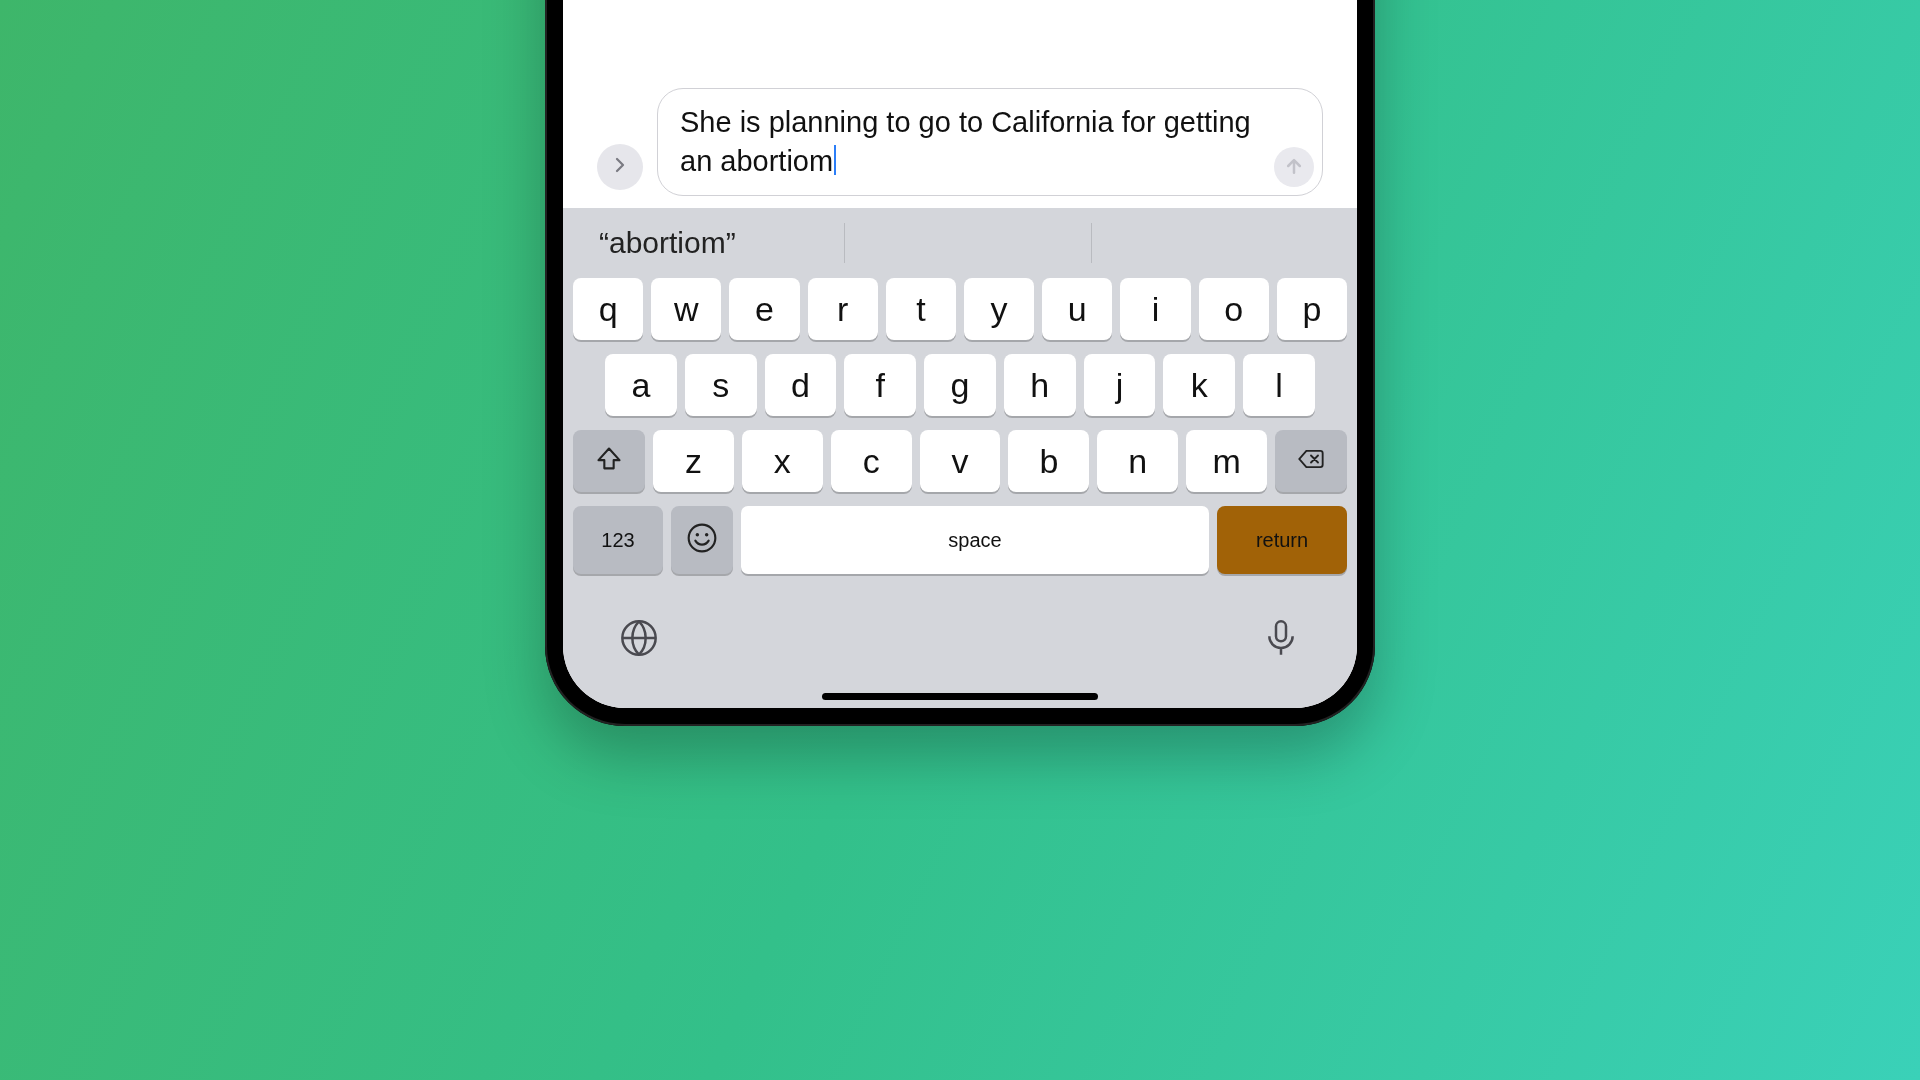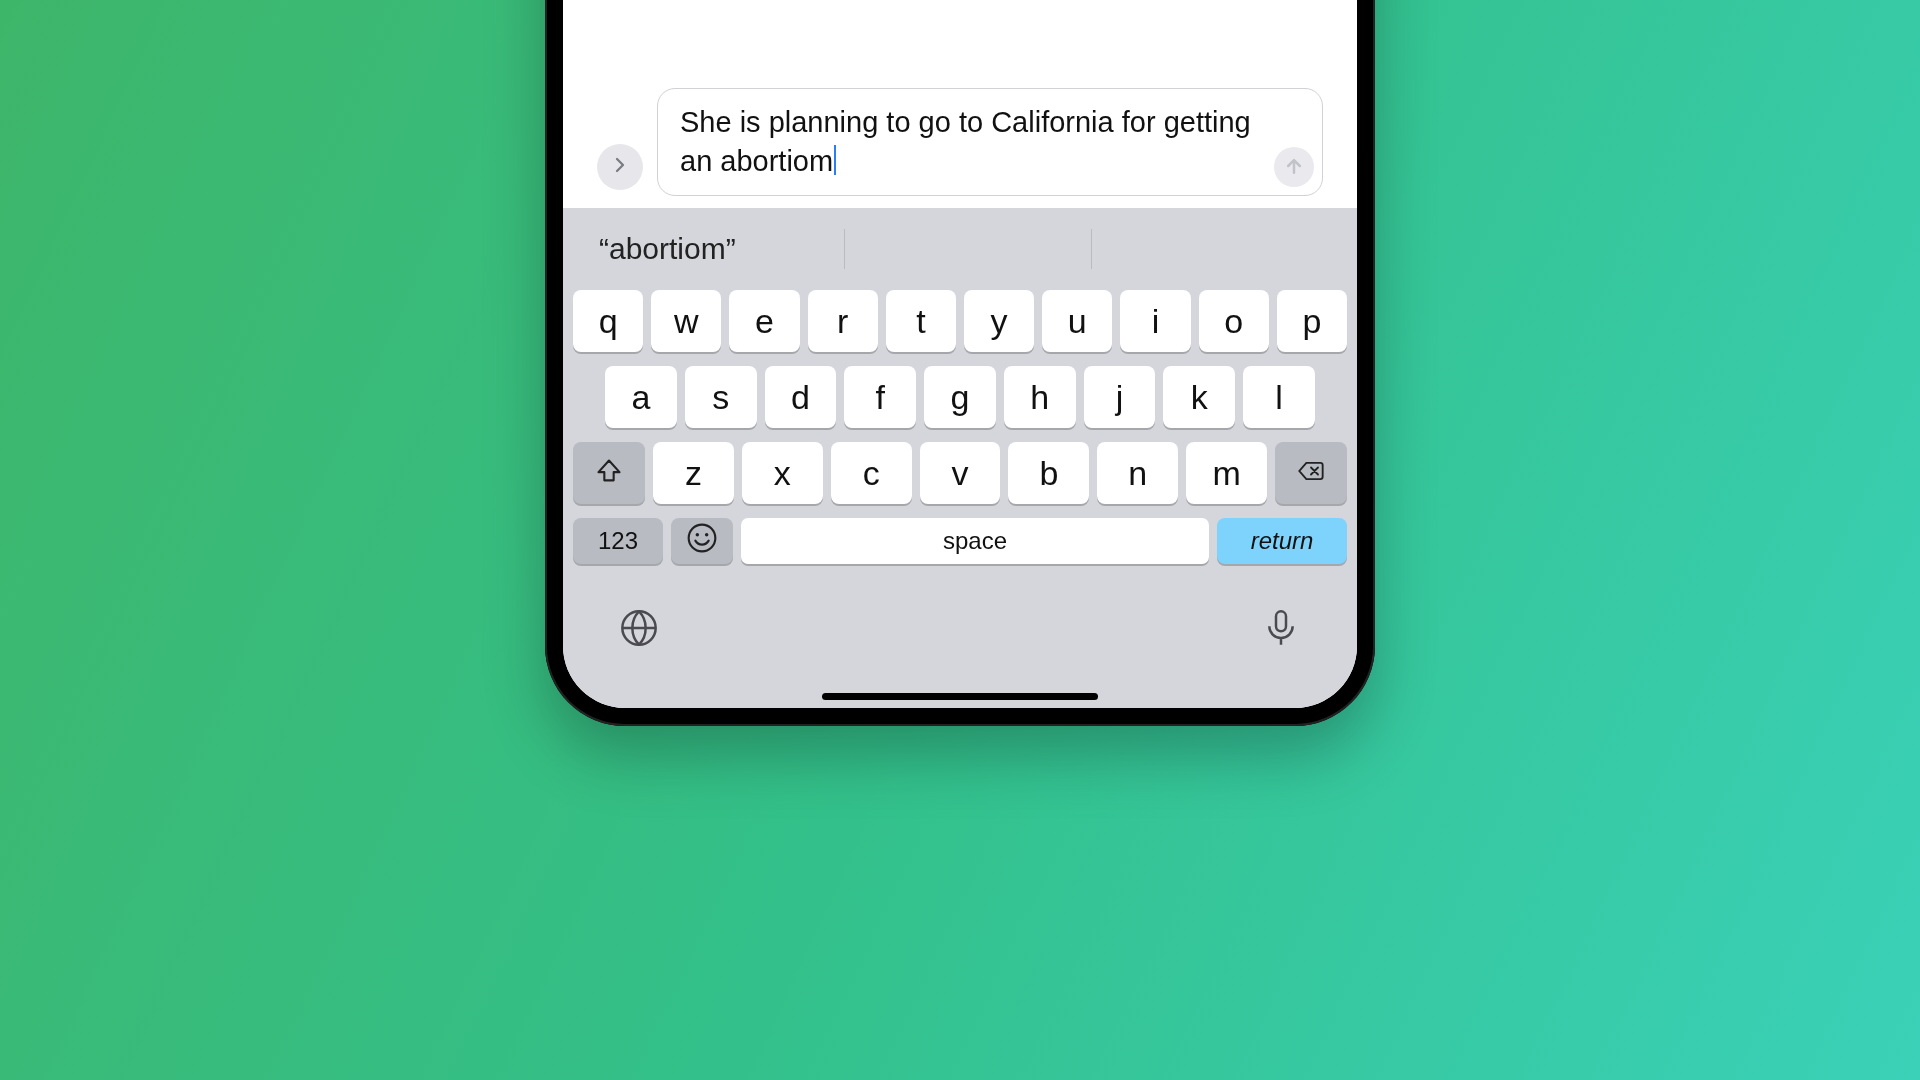--- a/index.html
+++ b/index.html
@@ -42,21 +42,21 @@
     background: #e6e6eb;
     border-radius: 23px;
     display: flex; align-items: center; justify-content: center;
     color: #7a7a82;
     margin-bottom: 6px;
   }
   .expand-button svg { width: 18px; height: 18px; }
   .compose-bubble {
     flex: 1;
     border: 1.5px solid #d1d1d6;
-    border-radius: 18px;
+    border-radius: 26px;
     padding: 14px 54px 14px 22px;
     font-size: 29px;
     line-height: 1.35;
     color: #111;
     position: relative;
     background: #fff;
   }
   .compose-text { word-wrap: break-word; }
   .cursor {
     display: inline-block;
@@ -74,21 +74,21 @@
     display: flex; align-items: center; justify-content: center;
   }
   .send-button svg { width: 20px; height: 20px; fill: #c2c2c9; }
 
   .keyboard-wrap {
     flex: 1;
     background: #d4d6db;
     display: flex; flex-direction: column;
   }
   .suggestion-bar {
-    height: 82px;
+    height: 70px;
     display: flex; align-items: center;
     padding: 0 20px;
     color: #222;
     font-size: 30px;
   }
   .suggestion-cell {
     flex: 1;
     text-align: center;
     position: relative;
   }
@@ -104,26 +104,26 @@
     height: 62px;
     background: #fff;
     border-radius: 8px;
     box-shadow: 0 2px 0 rgba(0,0,0,0.22);
     display: flex; align-items: center; justify-content: center;
     font-size: 34px; color: #111;
   }
   .row2 { padding: 0 32px; }
   .key-wide { flex: 0 0 72px; background: #b8bbc2; }
   .key-wide svg { width: 28px; height: 28px; }
-  .bottom-row .key { height: 46px; font-size: 24px; }
+  .bottom-row .key { height: 68px; font-size: 20px; }
   .key-123 { flex: 0 0 90px; background: #b8bbc2; font-size: 24px; }
   .key-emoji { flex: 0 0 62px; background: #b8bbc2; }
   .key-emoji svg { width: 32px; height: 32px; }
   .key-space { flex: 1; font-size: 24px; border-radius: 7px; }
-  .key-return { flex: 0 0 130px; background: #7dd3fc; font-size: 24px; font-style: italic; }
+  .key-return { flex: 0 0 130px; background: #a16207; font-size: 24px; }
   .toolbar {
     height: 94px;
     display: flex; align-items: center; justify-content: space-between;
     padding: 0 56px 10px 56px;
   }
   .toolbar svg { width: 40px; height: 40px; stroke: #4a4a50; fill: none; stroke-width: 1.5; }
   .home-indicator {
     position: absolute;
     bottom: 26px; left: 50%; transform: translateX(-50%);
     width: 276px; height: 7px;

